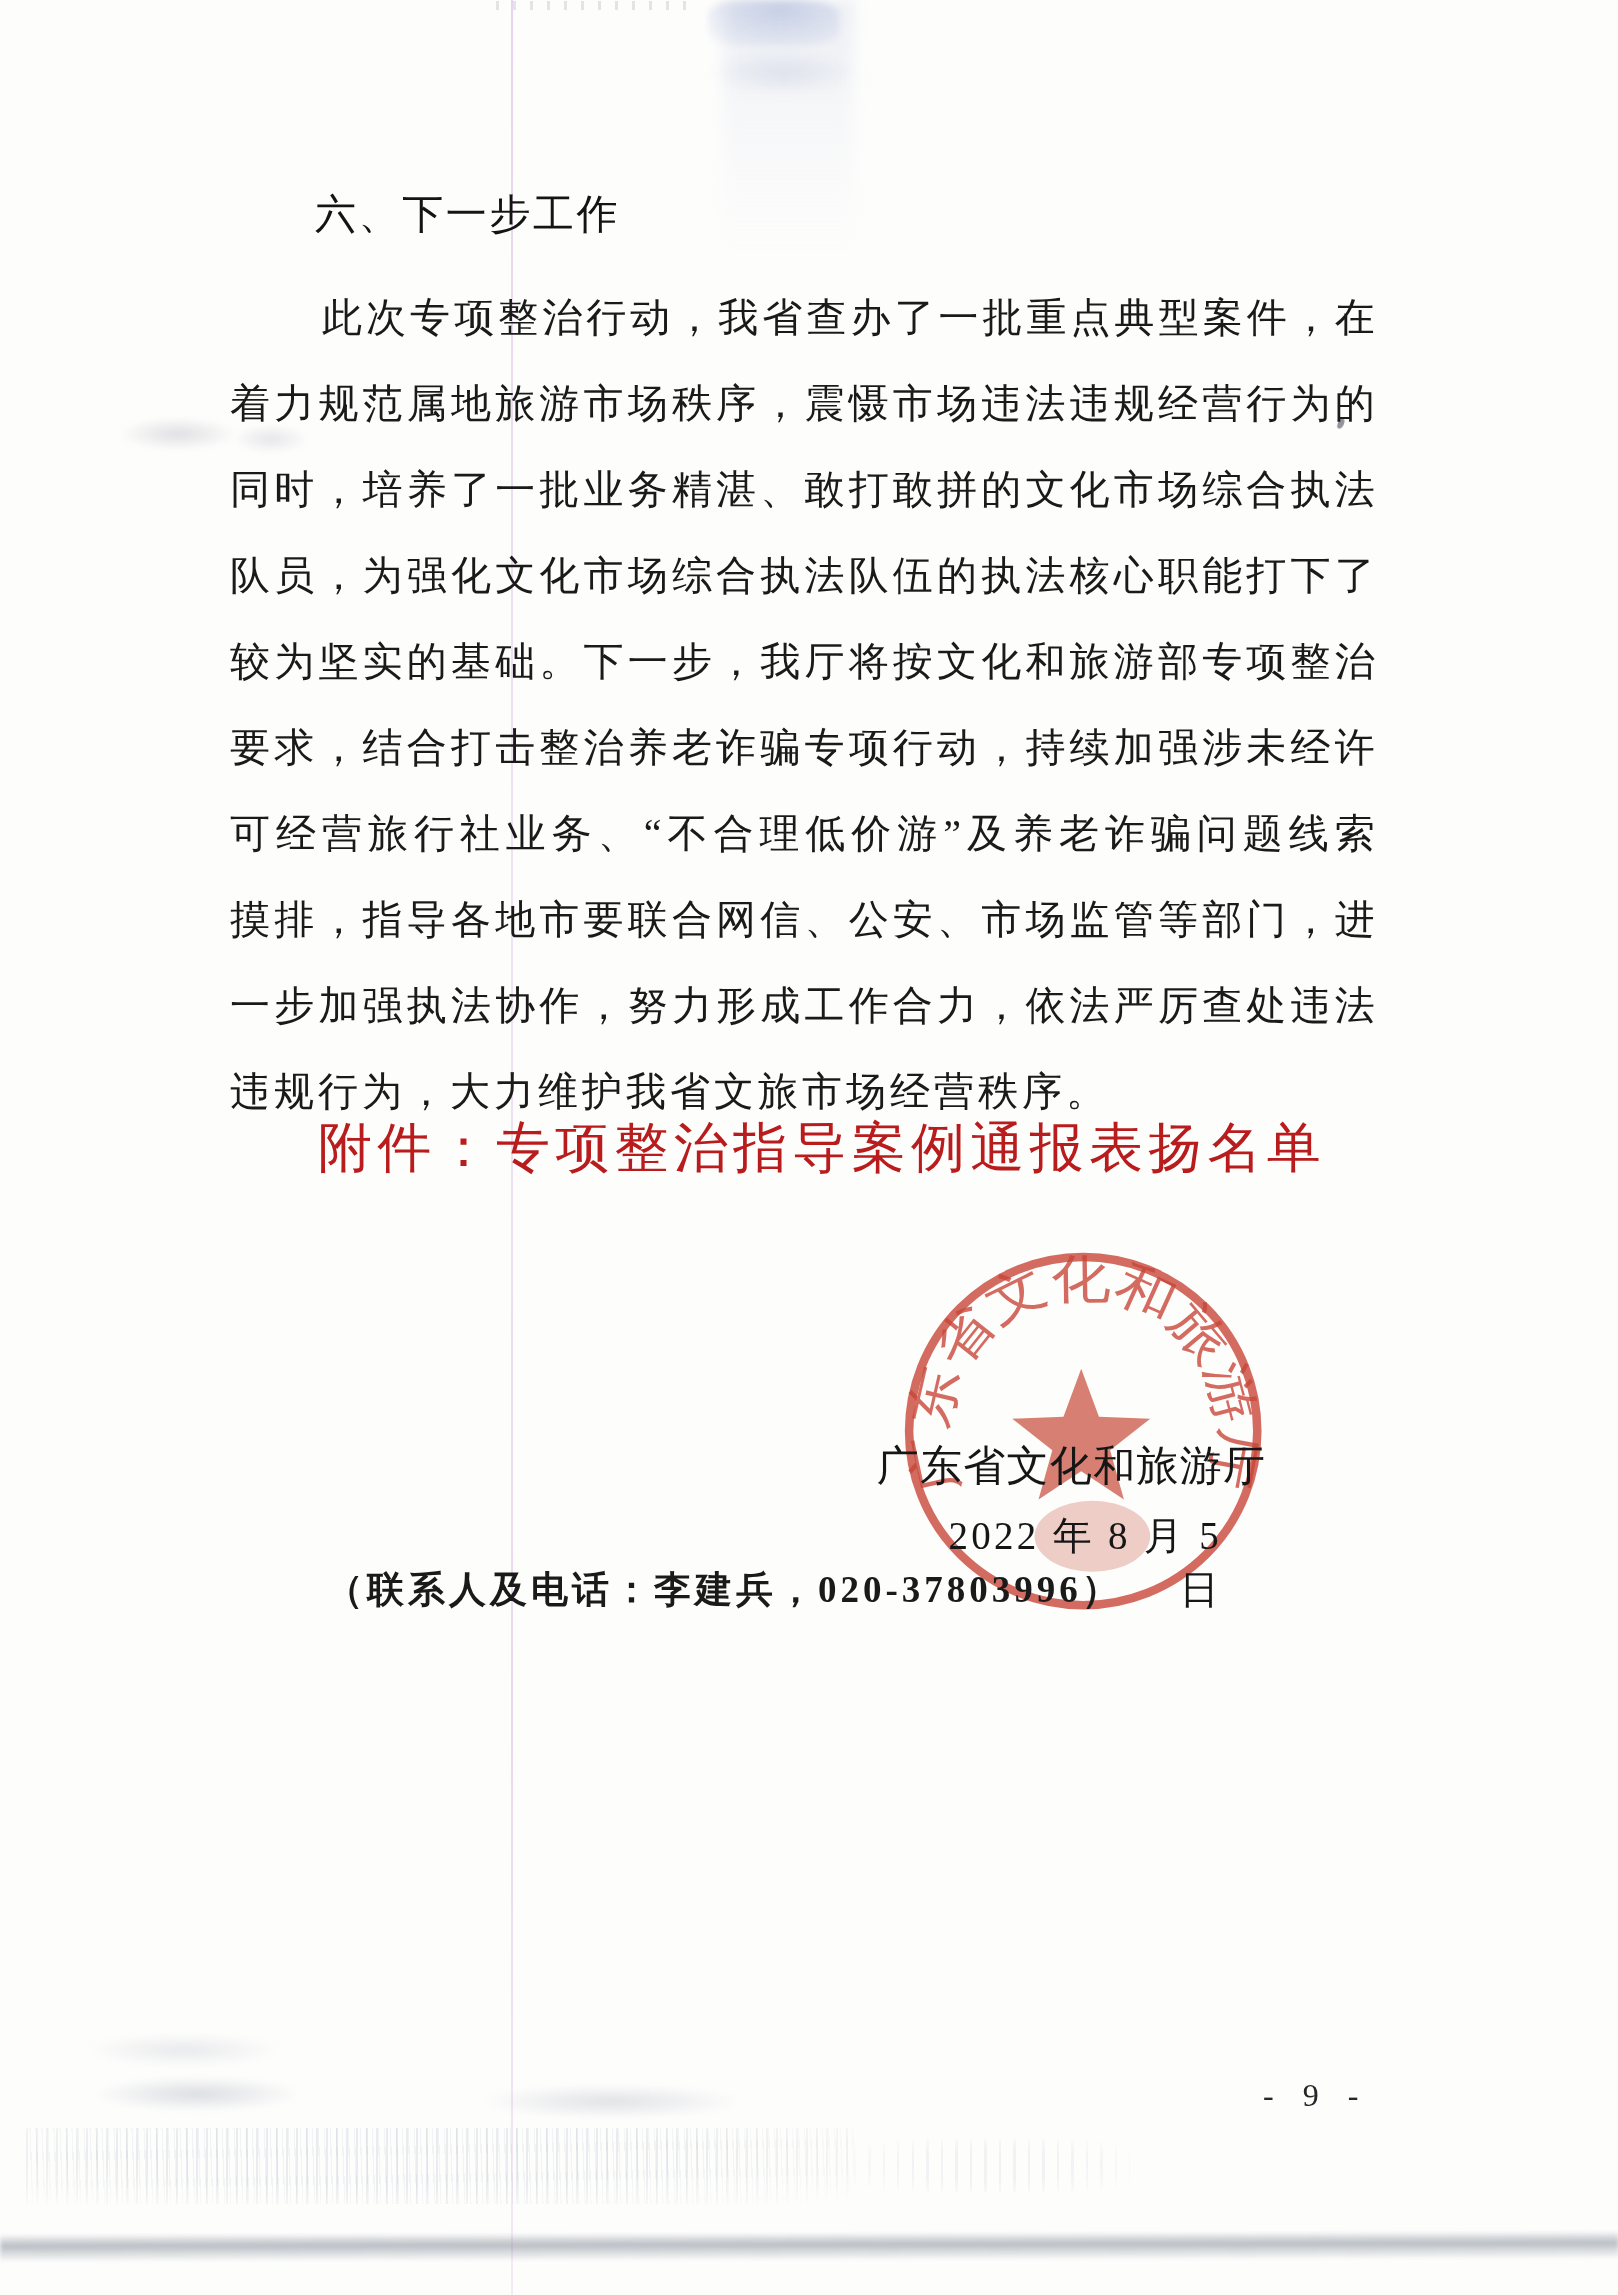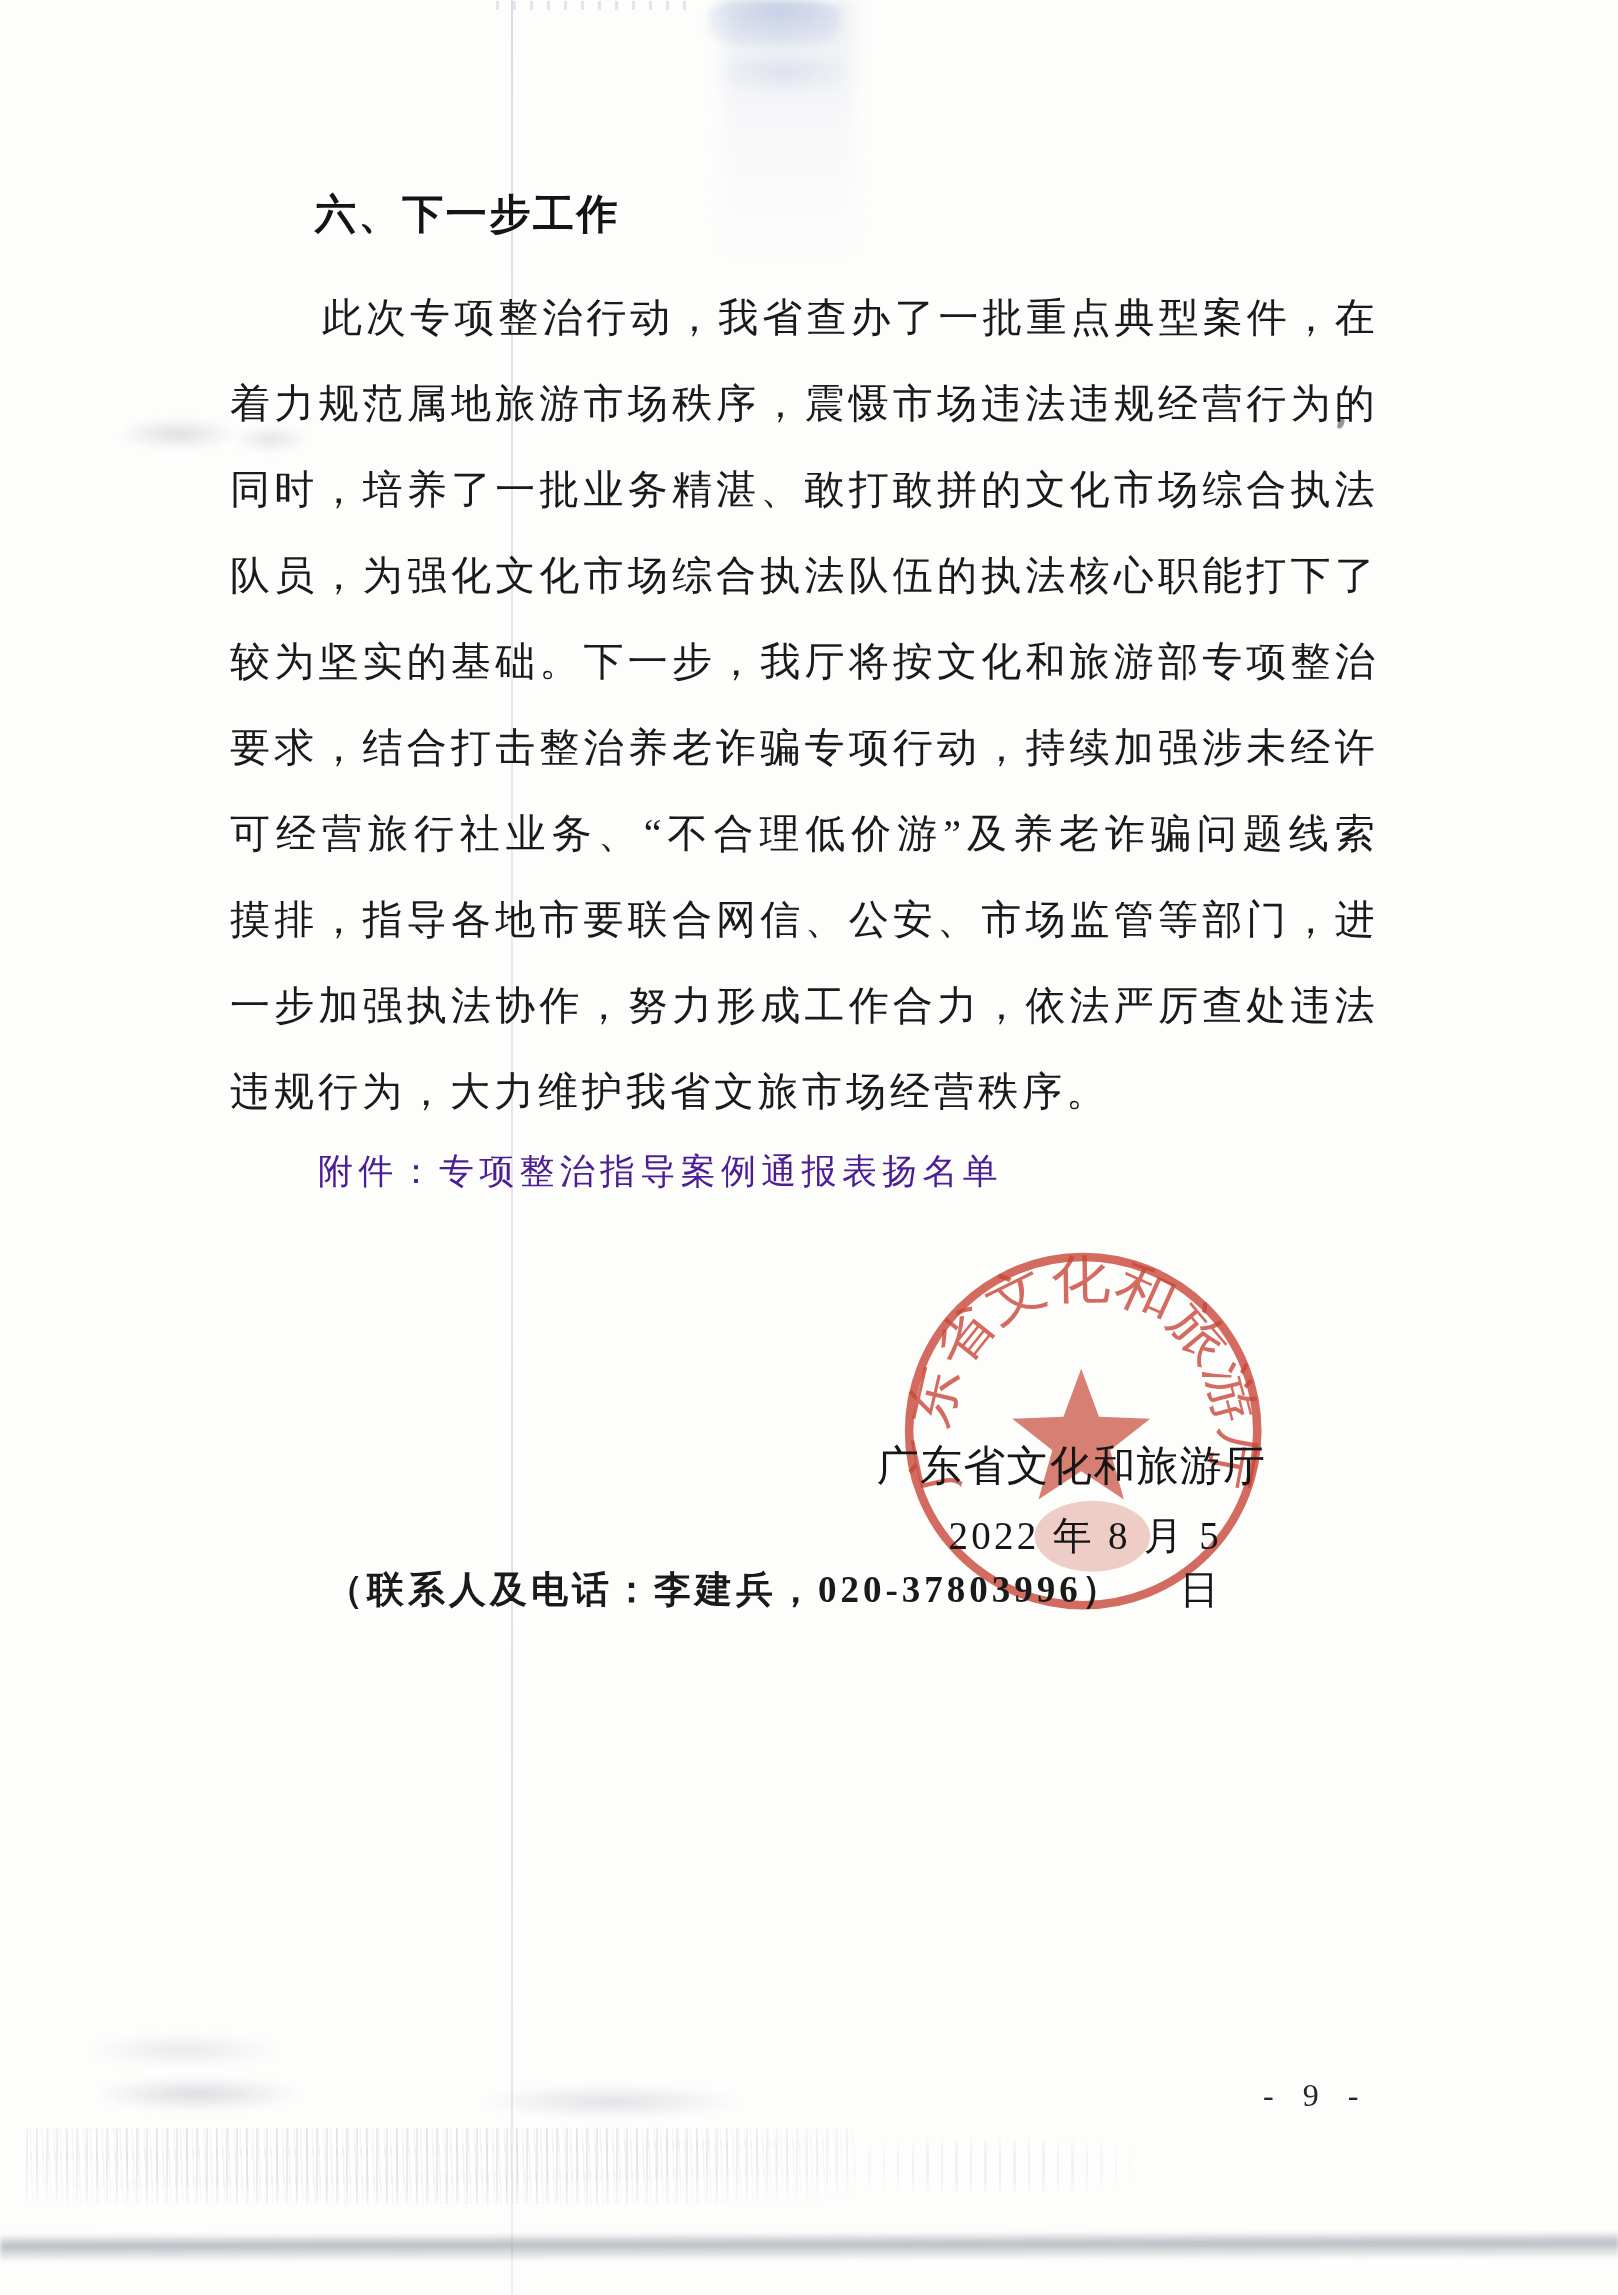--- a/index.html
+++ b/index.html
@@ -104,34 +104,34 @@
   
   .stamp-svg{
     position:absolute;left:874px;top:1219px;z-index:2;
     filter:blur(0.7px);
     opacity:0.93;
   }
   
   .txt{position:absolute;color:#1b1b1b;z-index:3;}
   .doc-heading{
     left:315px;top:187px;
-    font-size:41px;font-weight:bold;letter-spacing:2.6px;color:#141414;
+    font-size:41px;font-weight:normal;letter-spacing:2.6px;color:#141414;
   }
   .body-paragraph{
     left:230px;top:274px;width:1145px;
   }
   .body-line{
     height:86px;display:flex;align-items:center;
     font-size:40px;color:#1a1a1a;
   }
   .body-line.justified{justify-content:space-between;}
   .body-line .indent{flex:0 0 88px;}
   .body-line.ragged span{letter-spacing:4px;}
   .attachment-line{
-    left:318px;top:1148px;font-size:35px;letter-spacing:5.3px;color:#4c1d95;
+    left:318px;top:1112px;font-size:54px;letter-spacing:5.3px;color:#b91c1c;
   }
   .signature-line{
     left:871px;top:1438px;width:401px;text-align:center;
     font-size:42px;letter-spacing:1.3px;color:#161616;
   }
   .date-line{
     left:907px;top:1509px;width:315px;text-align:right;
     font-size:39px;letter-spacing:3.3px;color:#161616;
   }
   .contact-line{

